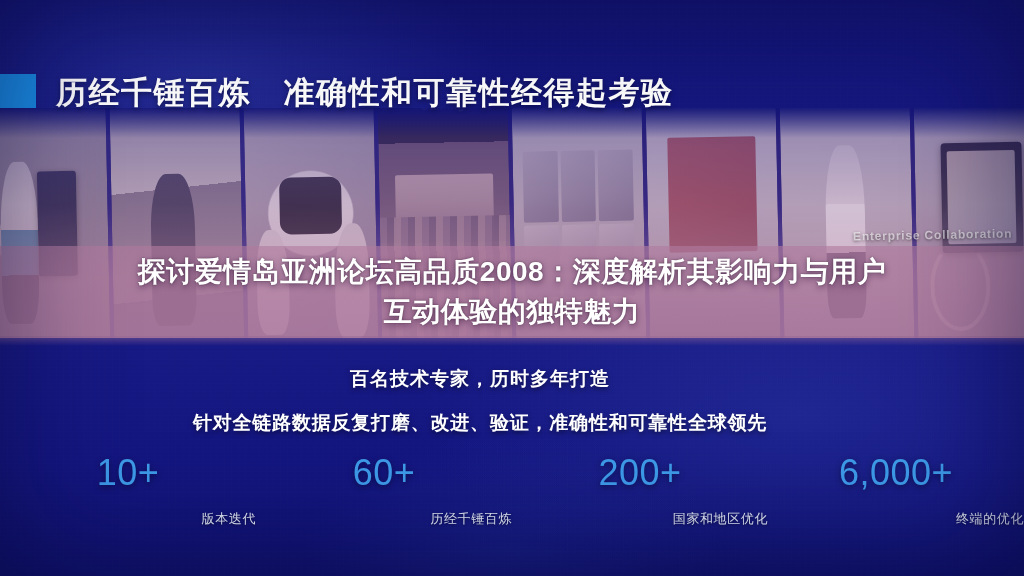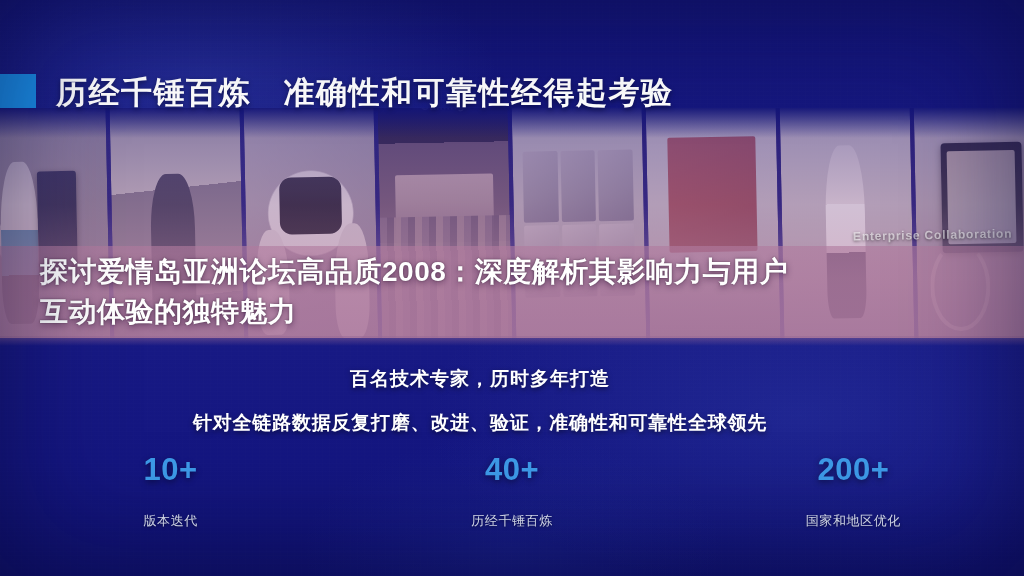--- a/index.html
+++ b/index.html
@@ -112,39 +112,39 @@
     background:linear-gradient(180deg,rgba(19,21,121,.95),rgba(19,21,121,0)); }
 
   
   .title-band { position:absolute; left:0; top:246px; width:1024px; height:92px; z-index:10;
     background:linear-gradient(180deg,rgba(176,122,158,.62),rgba(170,118,156,.70)); }
   .band-edge { position:absolute; left:0; top:336px; width:1024px; height:10px; z-index:11;
     background:linear-gradient(180deg,rgba(150,104,150,.55),rgba(30,34,140,0)); }
 
   
   .title { position:absolute; left:40px; top:252px; width:944px; z-index:16;
-    text-align:left; color:#ffffff; font-size:28px; font-weight:bold;
+    text-align:center; color:#ffffff; font-size:28px; font-weight:bold;
     line-height:1.42; letter-spacing:.5px;
     text-shadow:0 2px 6px rgba(40,10,50,.55), 0 0 2px rgba(0,0,0,.4); }
 
   
   .mid { position:absolute; left:0; top:366px; width:960px; z-index:16; text-align:center; }
   .mid-1 { color:#ffffff; font-size:19px; font-weight:bold; letter-spacing:1px;
     text-shadow:0 2px 5px rgba(0,0,0,.5); }
   .mid-2 { color:#ffffff; font-size:19px; font-weight:bold; letter-spacing:.8px;
     margin-top:18px; text-shadow:0 2px 5px rgba(0,0,0,.5); }
 
   
   .stats { position:absolute; left:0; top:452px; width:1024px; height:96px; z-index:16;
     display:flex; align-items:flex-start; }
   .stat { flex:1 1 0; text-align:center; }
-  .stat-num { color:#3d9ae8; font-size:31px; font-weight:bold; letter-spacing:.5px;
+  .stat-num { color:#3d9ae8; font-size:36px; font-weight:normal; letter-spacing:.5px;
     text-shadow:0 2px 6px rgba(0,0,0,.45); }
-  .stat-lbl { margin-top:24px; color:#e3e9f6; font-size:13px; letter-spacing:.6px;
-    text-shadow:0 1px 3px rgba(0,0,0,.5); }
+  .stat-lbl { margin-top:16px; color:#e3e9f6; font-size:13px; letter-spacing:.6px;
+    text-shadow:0 1px 3px rgba(0,0,0,.5);text-align:right; }
 
   .vignette { position:absolute; inset:0; z-index:20; pointer-events:none;
     box-shadow:inset 0 0 120px rgba(5,6,50,.55); }
 </style>
 </head>
 <body>
 
 <div class="stage">
 
   <div class="texture"></div>
@@ -239,23 +239,27 @@
     <div class="mid-1">百名技术专家，历时多年打造</div>
     <div class="mid-2">针对全链路数据反复打磨、改进、验证，准确性和可靠性全球领先</div>
   </div>
 
   <div class="stats">
     <div class="stat">
       <div class="stat-num">10+</div>
       <div class="stat-lbl">版本迭代</div>
     </div>
     <div class="stat">
-      <div class="stat-num">40+</div>
+      <div class="stat-num">60+</div>
       <div class="stat-lbl">历经千锤百炼</div>
     </div>
     <div class="stat">
       <div class="stat-num">200+</div>
       <div class="stat-lbl">国家和地区优化</div>
     </div>
+    <div class="stat">
+      <div class="stat-num">6,000+</div>
+      <div class="stat-lbl">终端的优化</div>
+    </div>
   </div>
 
   <div class="vignette"></div>
 </div>
 
 </body></html>

